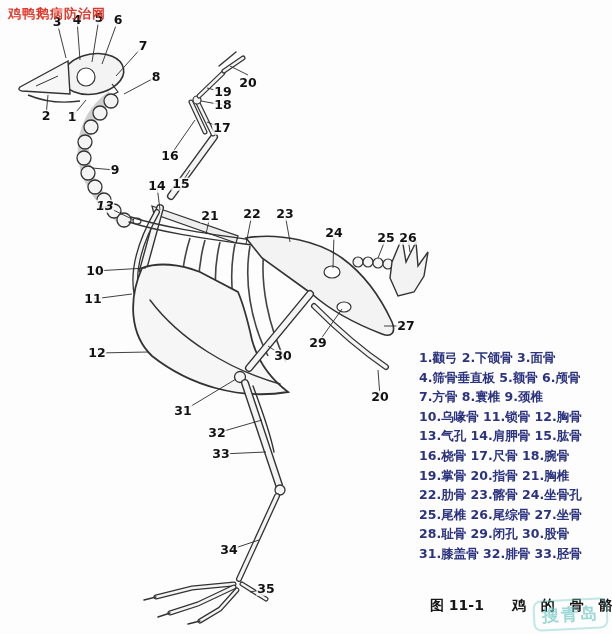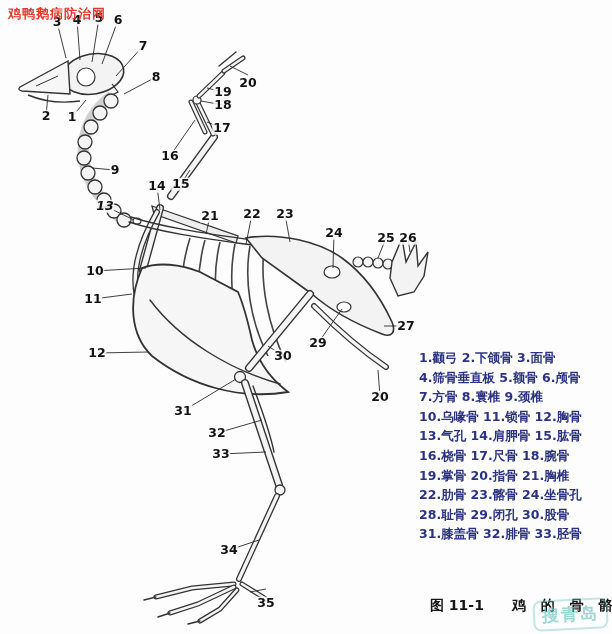--- a/index.html
+++ b/index.html
@@ -250,34 +250,35 @@
       <span class="callout" style="left: 386px; top: 238px;">25</span>
       <span class="callout" style="left: 408px; top: 238px;">26</span>
       <span class="callout" style="left: 406px; top: 326px;">27</span>
       <span class="callout" style="left: 380px; top: 397px;">20</span>
       <span class="callout" style="left: 318px; top: 343px;">29</span>
       <span class="callout" style="left: 283px; top: 356px;">30</span>
       <span class="callout" style="left: 183px; top: 411px;">31</span>
       <span class="callout" style="left: 217px; top: 433px;">32</span>
       <span class="callout" style="left: 221px; top: 454px;">33</span>
       <span class="callout" style="left: 229px; top: 550px; text-align: right;">34</span>
-      <span class="callout" style="left: 266px; top: 603px; text-align: center;">35</span>
+      <span class="callout" style="left: 266px; top: 589px; text-align: center;">35</span>
     </div>
 
   <div class="watermark-top">鸡鸭鹅病防治网</div>
 
   <div class="legend">
     <div class="lg">1.颧弓  2.下颌骨  3.面骨</div>
     <div class="lg">4.筛骨垂直板  5.额骨  6.颅骨</div>
     <div class="lg">7.方骨  8.寰椎  9.颈椎</div>
     <div class="lg">10.乌喙骨 11.锁骨  12.胸骨</div>
     <div class="lg">13.气孔  14.肩胛骨  15.肱骨</div>
     <div class="lg">16.桡骨  17.尺骨  18.腕骨</div>
     <div class="lg">19.掌骨  20.指骨  21.胸椎</div>
     <div class="lg">22.肋骨  23.髂骨  24.坐骨孔</div>
+    <div class="lg">25.尾椎  26.尾综骨  27.坐骨</div>
     <div class="lg">28.耻骨  29.闭孔  30.股骨</div>
     <div class="lg">31.膝盖骨  32.腓骨  33.胫骨</div>
   </div>
 
   <div class="caption">
     <span>图 11-1</span><span class="t">鸡 的 骨 骼</span>
   </div>
 
   <div class="stamp">搜青岛</div>
 </div>

